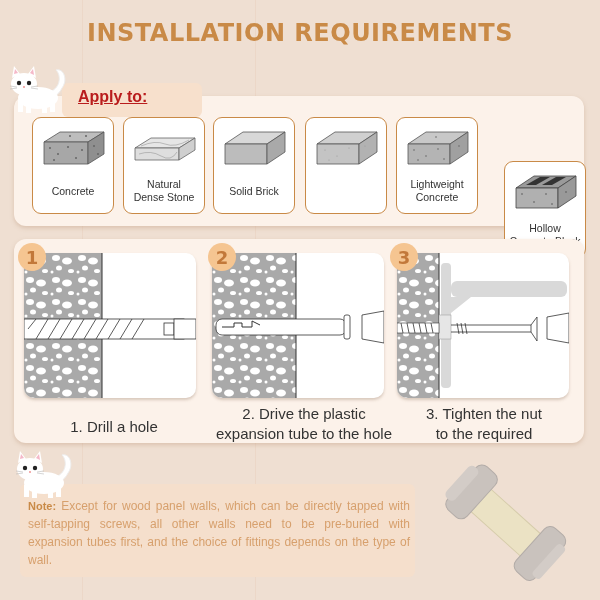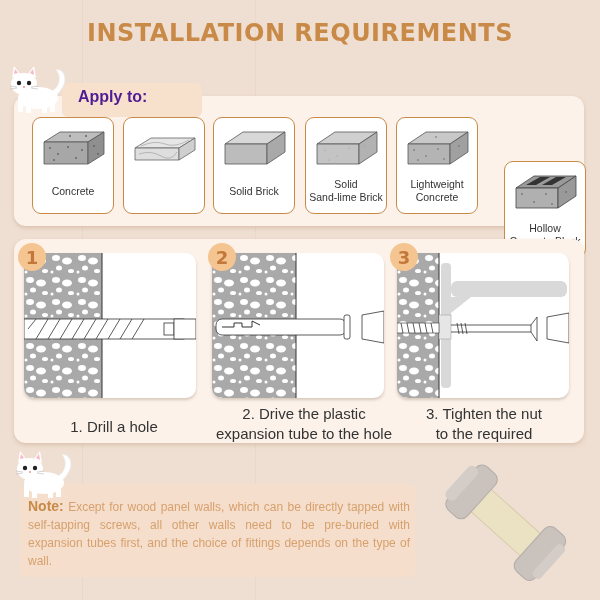--- a/index.html
+++ b/index.html
@@ -33,22 +33,23 @@
   .cat svg { width: 100%; height: 100%; }
 
   
   .apply-tab {
     position: absolute; left: 62px; top: 83px; width: 140px; height: 34px;
     background: #f7e0cc;
     border-radius: 6px;
   }
   .apply-label {
     position: absolute; left: 78px; top: 88px;
-    color: #4c1d95; font-weight: bold; font-size: 16px;
+    color: #b91c1c; font-weight: bold; font-size: 16px;
     font-family: "Liberation Sans", sans-serif;
+    text-decoration: underline;
   }
   .apply-panel {
     position: absolute; left: 14px; top: 96px; width: 570px; height: 130px;
     background: #fcf2ea;
     border-radius: 12px;
     box-shadow: 0 2px 4px rgba(180,140,110,0.35);
   }
   .material-card {
     position: absolute; top: 117px; width: 82px; height: 97px;
     background: #ffffff;
@@ -103,21 +104,21 @@
     position: absolute; left: 20px; top: 484px; width: 395px; height: 93px;
     background: #f5dfcc;
     border-radius: 6px;
   }
   .note-text {
     position: absolute; left: 28px; top: 497px; width: 382px;
     font-family: "Liberation Sans", sans-serif;
     font-size: 12px; line-height: 18px; color: #d7a06d;
     text-align: justify;
   }
-  .note-label { color: #c98a47; font-weight: bold; font-size: 14px; }
+  .note-label { color: #c98a47; font-weight: bold; font-size: 11px; }
 
   .product { position: absolute; left: 440px; top: 452px; width: 130px; height: 140px; }
 </style>
 </head>
 <body>
 
 <div class="bg-lines"></div>
 
 <div class="title">
   <div>INSTALLATION REQUIREMENTS</div>
@@ -167,20 +168,22 @@
   </svg>
   <div class="material-label">Concrete</div>
 </div>
 <div class="material-card" style="left:123px;">
   <svg viewBox="0 0 68 40">
     <polygon points="4,20 20,10 64,10 48,20" fill="#e6e6e6" stroke="#666" stroke-width="0.8"></polygon>
     <polygon points="4,20 48,20 48,32 4,32" fill="#dedede" stroke="#666" stroke-width="0.8"></polygon>
     <polygon points="48,20 64,10 64,22 48,32" fill="#cfcfcf" stroke="#666" stroke-width="0.8"></polygon>
     <path d="M10 18 Q24 12 34 16 T58 12 M8 26 Q20 22 30 28 T46 24" stroke="#999" fill="none" stroke-width="0.6"></path>
   </svg>
+  <div class="material-label">Natural
+Dense Stone</div>
 </div>
 <div class="material-card" style="left:213px;">
   <svg viewBox="0 0 68 40">
     <polygon points="4,16 22,4 64,4 46,16" fill="#d8d8d8" stroke="#555" stroke-width="0.8"></polygon>
     <polygon points="4,16 46,16 46,36 4,36" fill="#bcbcbc" stroke="#555" stroke-width="0.8"></polygon>
     <polygon points="46,16 64,4 64,24 46,36" fill="#a9a9a9" stroke="#555" stroke-width="0.8"></polygon>
   </svg>
   <div class="material-label">Solid Brick</div>
 </div>
 <div class="material-card" style="left:305px;">
@@ -189,22 +192,20 @@
     <polygon points="4,16 46,16 46,36 4,36" fill="#c4c4c4" stroke="#555" stroke-width="0.8"></polygon>
     <polygon points="46,16 64,4 64,24 46,36" fill="#b2b2b2" stroke="#555" stroke-width="0.8"></polygon>
     <g fill="#999">
         <circle cx="12" cy="22" r="0.6"></circle>
         <circle cx="24" cy="28" r="0.6"></circle>
         <circle cx="36" cy="20" r="0.6"></circle>
         <circle cx="16" cy="32" r="0.6"></circle>
         <circle cx="52" cy="18" r="0.6"></circle>
       </g>
   </svg>
-  <div class="material-label">Solid
-Sand-lime Brick</div>
 </div>
 <div class="material-card" style="left:396px;">
   <svg viewBox="0 0 68 40">
     <polygon points="4,16 22,4 64,4 46,16" fill="#c8c8c8" stroke="#555" stroke-width="0.8"></polygon>
     <polygon points="4,16 46,16 46,36 4,36" fill="#b4b4b4" stroke="#555" stroke-width="0.8"></polygon>
     <polygon points="46,16 64,4 64,24 46,36" fill="#a0a0a0" stroke="#555" stroke-width="0.8"></polygon>
     <g fill="#666">
         <circle cx="10" cy="22" r="0.8"></circle>
         <circle cx="22" cy="28" r="0.8"></circle>
         <circle cx="34" cy="21" r="0.8"></circle>

